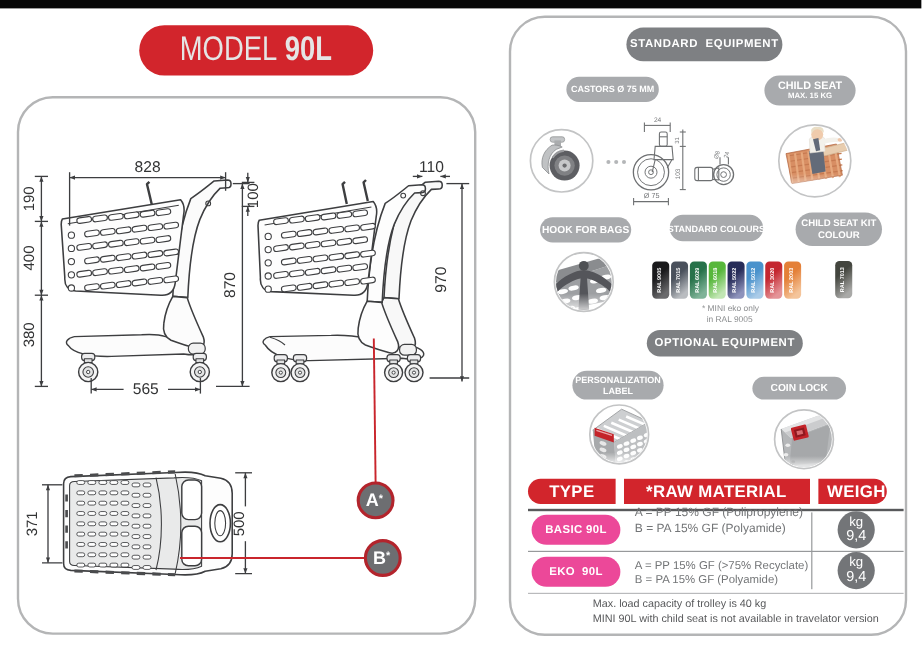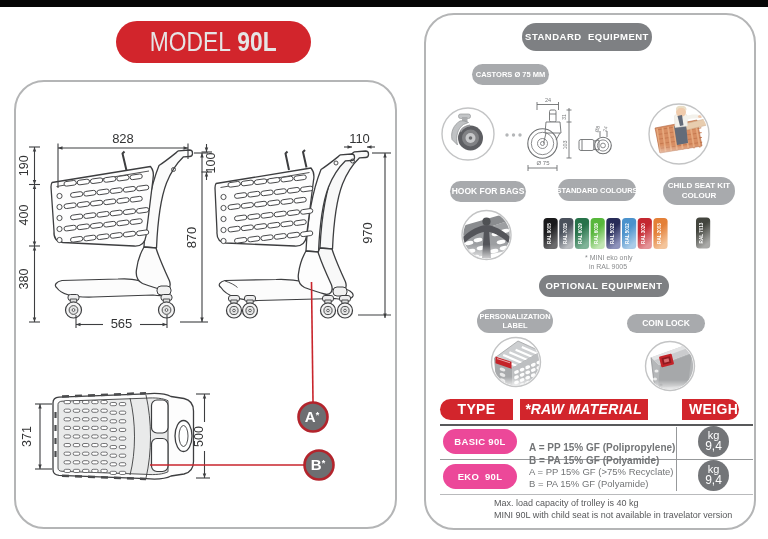--- a/index.html
+++ b/index.html
@@ -30,43 +30,47 @@
 </style></head>
 <body>
 <div class="page">
   <div class="topbar"></div>
   <div class="badge"><span>MODEL&nbsp;<b>90L</b></span></div>
   <div class="panel pL"></div>
   <div class="panel pR"></div>
 
   <div class="pill pilld" style="left:522px; top:23px; width:130px; height:28px; font-size:9.5px;">STANDARD&nbsp; EQUIPMENT</div>
   <div class="pill" style="left:448px; top:64px; width:77px; height:21px; font-size:7.5px;margin-left:24px;">CASTORS Ø 75 MM</div>
+  <div class="pill" style="left:637px; top:63px; width:76px; height:25px; font-size:9px;">
+      <span>CHILD SEAT</span>
+      <span style="font-size:6.5px;">MAX. 15 KG</span>
+    </div>
   <div class="pill" style="left:450px; top:181px; width:76px; height:21px; font-size:8.5px;">HOOK FOR BAGS</div>
   <div class="pill" style="left:558px; top:179px; width:78px; height:22px; font-size:7.5px;">STANDARD COLOURS</div>
   <div class="pill" style="left:663px; top:177px; width:72px; height:28px; font-size:8px;">
       <span>CHILD SEAT KIT</span>
       <span>COLOUR</span>
     </div>
   <div class="note" style="left:537px; top:252.5px; font-size:7px; color:#8a8c8e; line-height:9.5px;">* MINI eko only<br>&nbsp;&nbsp;in RAL 9005</div>
   <div class="pill pilld" style="left:539px; top:275px; width:130px; height:22px; font-size:9.5px;">OPTIONAL EQUIPMENT</div>
   <div class="pill" style="left:477px; top:309px; width:76px; height:24px; font-size:7.5px;">
       <span>PERSONALIZATION</span>
       <span>LABEL</span>
     </div>
   <div class="pill" style="left:627px; top:314px; width:78px; height:19px; font-size:8.5px;">COIN LOCK</div>
 
   <div class="tband" style="left:440px; top:398.5px; width:73px; height:21px; border-radius:11px 0 0 11px;">TYPE</div>
-  <div class="tband" style="left:519.5px; top:398.5px; width:128px; height:21px;font-style:italic;">*RAW MATERIAL</div>
+  <div class="tband" style="left:519.5px; top:398.5px; width:155px; height:21px;">*RAW MATERIAL</div>
   <div class="tband" style="left:681.5px; top:398.5px; width:57px; height:21px; border-radius:0 11px 11px 0;padding-left:16px;">WEIGHT</div>
   <div class="hline" style="left:440px; top:424px; width:313px; height:1.6px; background:#58595b;"></div>
   <div class="hline" style="left:440px; top:458.5px; width:313px;"></div>
   <div class="hline" style="left:440px; top:493.5px; width:313px; background:#b9babc;"></div>
   <div class="abs" style="left:675.5px; top:427px; width:1px; height:64px; background:#97999b;"></div>
   <div class="rowpill" style="top:429px;">BASIC 90L</div>
-  <div class="mat" style="top:442px; font-size:10px;font-weight:bold;">A = PP 15% GF (Polipropylene)<br>B = PA 15% GF (Polyamide)</div>
+  <div class="mat" style="top:422px; font-size:10px;">A = PP 15% GF (Polipropylene)<br>B = PA 15% GF (Polyamide)</div>
   <div class="wcirc" style="top:426px;">kg<br><span style="font-size:12px;">9,4</span></div>
   <div class="rowpill" style="top:464px;">EKO&nbsp; 90L</div>
   <div class="mat" style="top:465.5px; font-size:9.5px;">A = PP 15% GF (&gt;75% Recyclate)<br>B = PA 15% GF (Polyamide)</div>
   <div class="wcirc" style="top:460px;">kg<br><span style="font-size:12px;">9,4</span></div>
   <div class="note" style="left:446px; top:498px;">Max. load capacity of trolley is 40 kg</div>
   <div class="note" style="left:446px; top:509.5px;">MINI 90L with child seat is not available in travelator version</div>
 
   <svg class="art" viewBox="0 0 768 539">
       <g stroke-linejoin="round">
         <path d="M57,288 C53,285 57,281.5 62,280.5 L118,279 C126,278.5 132,278.5 138,280.5 C144,282.5 152,284.5 158,285.5 C166,287 170.5,289.5 170,292.5 C169,295.5 162,296.5 153,295 L93,297 C74,297.5 61,294 57,288 Z" fill="#fcfcfc" stroke="#3d3e40" stroke-width="1.2"></path>

